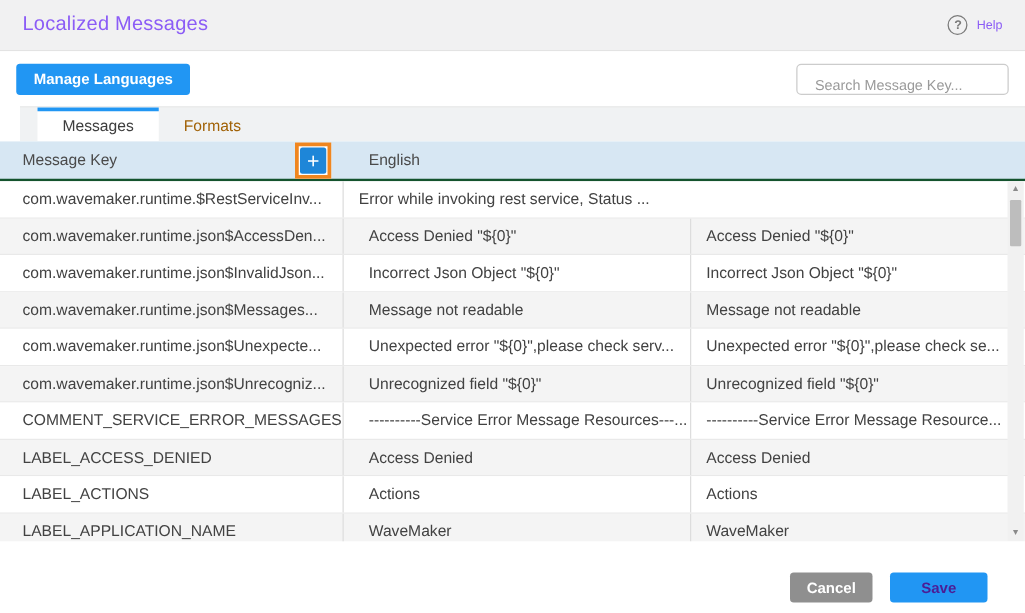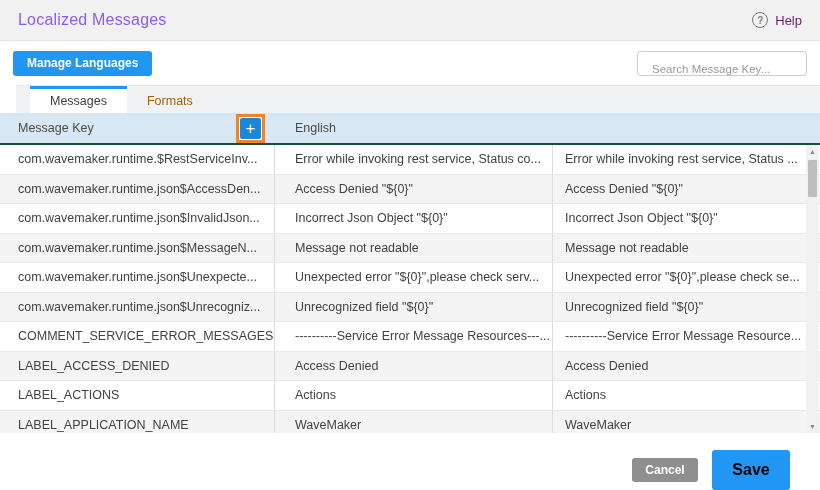--- a/index.html
+++ b/index.html
@@ -8,21 +8,21 @@
   .dialog { width:820px; height:490px; background:#fff; display:flex; flex-direction:column; }
 
   
   .titlebar { height:41px; background:#f1f1f2; border-bottom:1px solid #e3e3e3;
               display:flex; align-items:center; justify-content:space-between; padding:0 18px; flex:0 0 auto; }
   .title { font-size:16px; font-weight:500; color:#8b5cf6; letter-spacing:.2px; }
   .help { display:flex; align-items:center; gap:7px; cursor:pointer; }
   .help-icon { width:16px; height:16px; border:1.4px solid #7a7a7a; border-radius:50%;
                display:flex; align-items:center; justify-content:center;
                font-size:10px; color:#7a7a7a; font-weight:700; }
-  .help-label { font-size:13px; color:#701a75; }
+  .help-label { font-size:10px; color:#8b5cf6; }
 
   
   .toolbar { height:44px; background:#fff; display:flex; align-items:center;
              justify-content:space-between; padding:0 13px; flex:0 0 auto;gap:10px; }
   .btn-manage { background:#2196f3; color:#fff; border:none; border-radius:3px;
                 height:25px; padding:0 14px; font-size:12px; font-weight:700;
                 font-family:"Liberation Sans",sans-serif; cursor:pointer; }
   .searchbox { width:170px; height:25px; border:1px solid #ccc; border-radius:4px; background:#fff;
                display:flex; align-items:flex-end; padding:0 8px; gap:6px; }
   .searchbox input { border:none; outline:none; flex:1; font-size:11.5px; color:#555;
@@ -67,22 +67,22 @@
                   font-size:7px; color:#8a8a8a; cursor:pointer; flex:0 0 auto; }
   .scroll-thumb { width:9px; height:37px; background:#bdbdbd; border-radius:1px; margin-top:2px; cursor:grab; }
   .scroll-spacer { flex:1; }
 
   
   .footer { flex:1; display:flex; align-items:center; justify-content:flex-end;
             gap:14px; padding:16px 30px 0 0; background:#fff; }
   .btn-cancel { background:#8f8f8f; color:#fff; border:none; border-radius:3px; height:24px;
                 min-width:66px; font-size:12px; font-weight:700; cursor:pointer;
                 font-family:"Liberation Sans",sans-serif; }
-  .btn-save { background:#2196f3; color:#000000; border:none; border-radius:3px; height:40px;
-              min-width:78px; font-size:16px; font-weight:700; cursor:pointer;
+  .btn-save { background:#2196f3; color:#4c1d95; border:none; border-radius:3px; height:24px;
+              min-width:78px; font-size:12px; font-weight:700; cursor:pointer;
               font-family:"Liberation Sans",sans-serif; }
 </style>
 </head>
 <body>
 
 <div class="dialog">
 
   <div class="titlebar">
     <div class="title">Localized Messages</div>
     <div class="help">
@@ -115,35 +115,34 @@
         <span class="add-ring">
           <button class="btn-add">+</button>
         </span>
       </div>
       <div class="col-en">English</div>
     </div>
 
     <div>
       <div class="trow">
         <div class="cell col-key">com.wavemaker.runtime.$RestServiceInv...</div>
-        <div class="cell col-en">Error while invoking rest service, Status co...</div>
         <div class="cell col-lang">Error while invoking rest service, Status ...</div>
       </div>
       <div class="trow">
         <div class="cell col-key">com.wavemaker.runtime.json$AccessDen...</div>
         <div class="cell col-en">Access Denied "${0}"</div>
         <div class="cell col-lang">Access Denied "${0}"</div>
       </div>
       <div class="trow">
         <div class="cell col-key">com.wavemaker.runtime.json$InvalidJson...</div>
         <div class="cell col-en">Incorrect Json Object "${0}"</div>
         <div class="cell col-lang">Incorrect Json Object "${0}"</div>
       </div>
       <div class="trow">
-        <div class="cell col-key">com.wavemaker.runtime.json$MessageN...</div>
+        <div class="cell col-key">com.wavemaker.runtime.json$Messages...</div>
         <div class="cell col-en">Message not readable</div>
         <div class="cell col-lang">Message not readable</div>
       </div>
       <div class="trow">
         <div class="cell col-key">com.wavemaker.runtime.json$Unexpecte...</div>
         <div class="cell col-en">Unexpected error "${0}",please check serv...</div>
         <div class="cell col-lang">Unexpected error "${0}",please check se...</div>
       </div>
       <div class="trow">
         <div class="cell col-key">com.wavemaker.runtime.json$Unrecogniz...</div>

